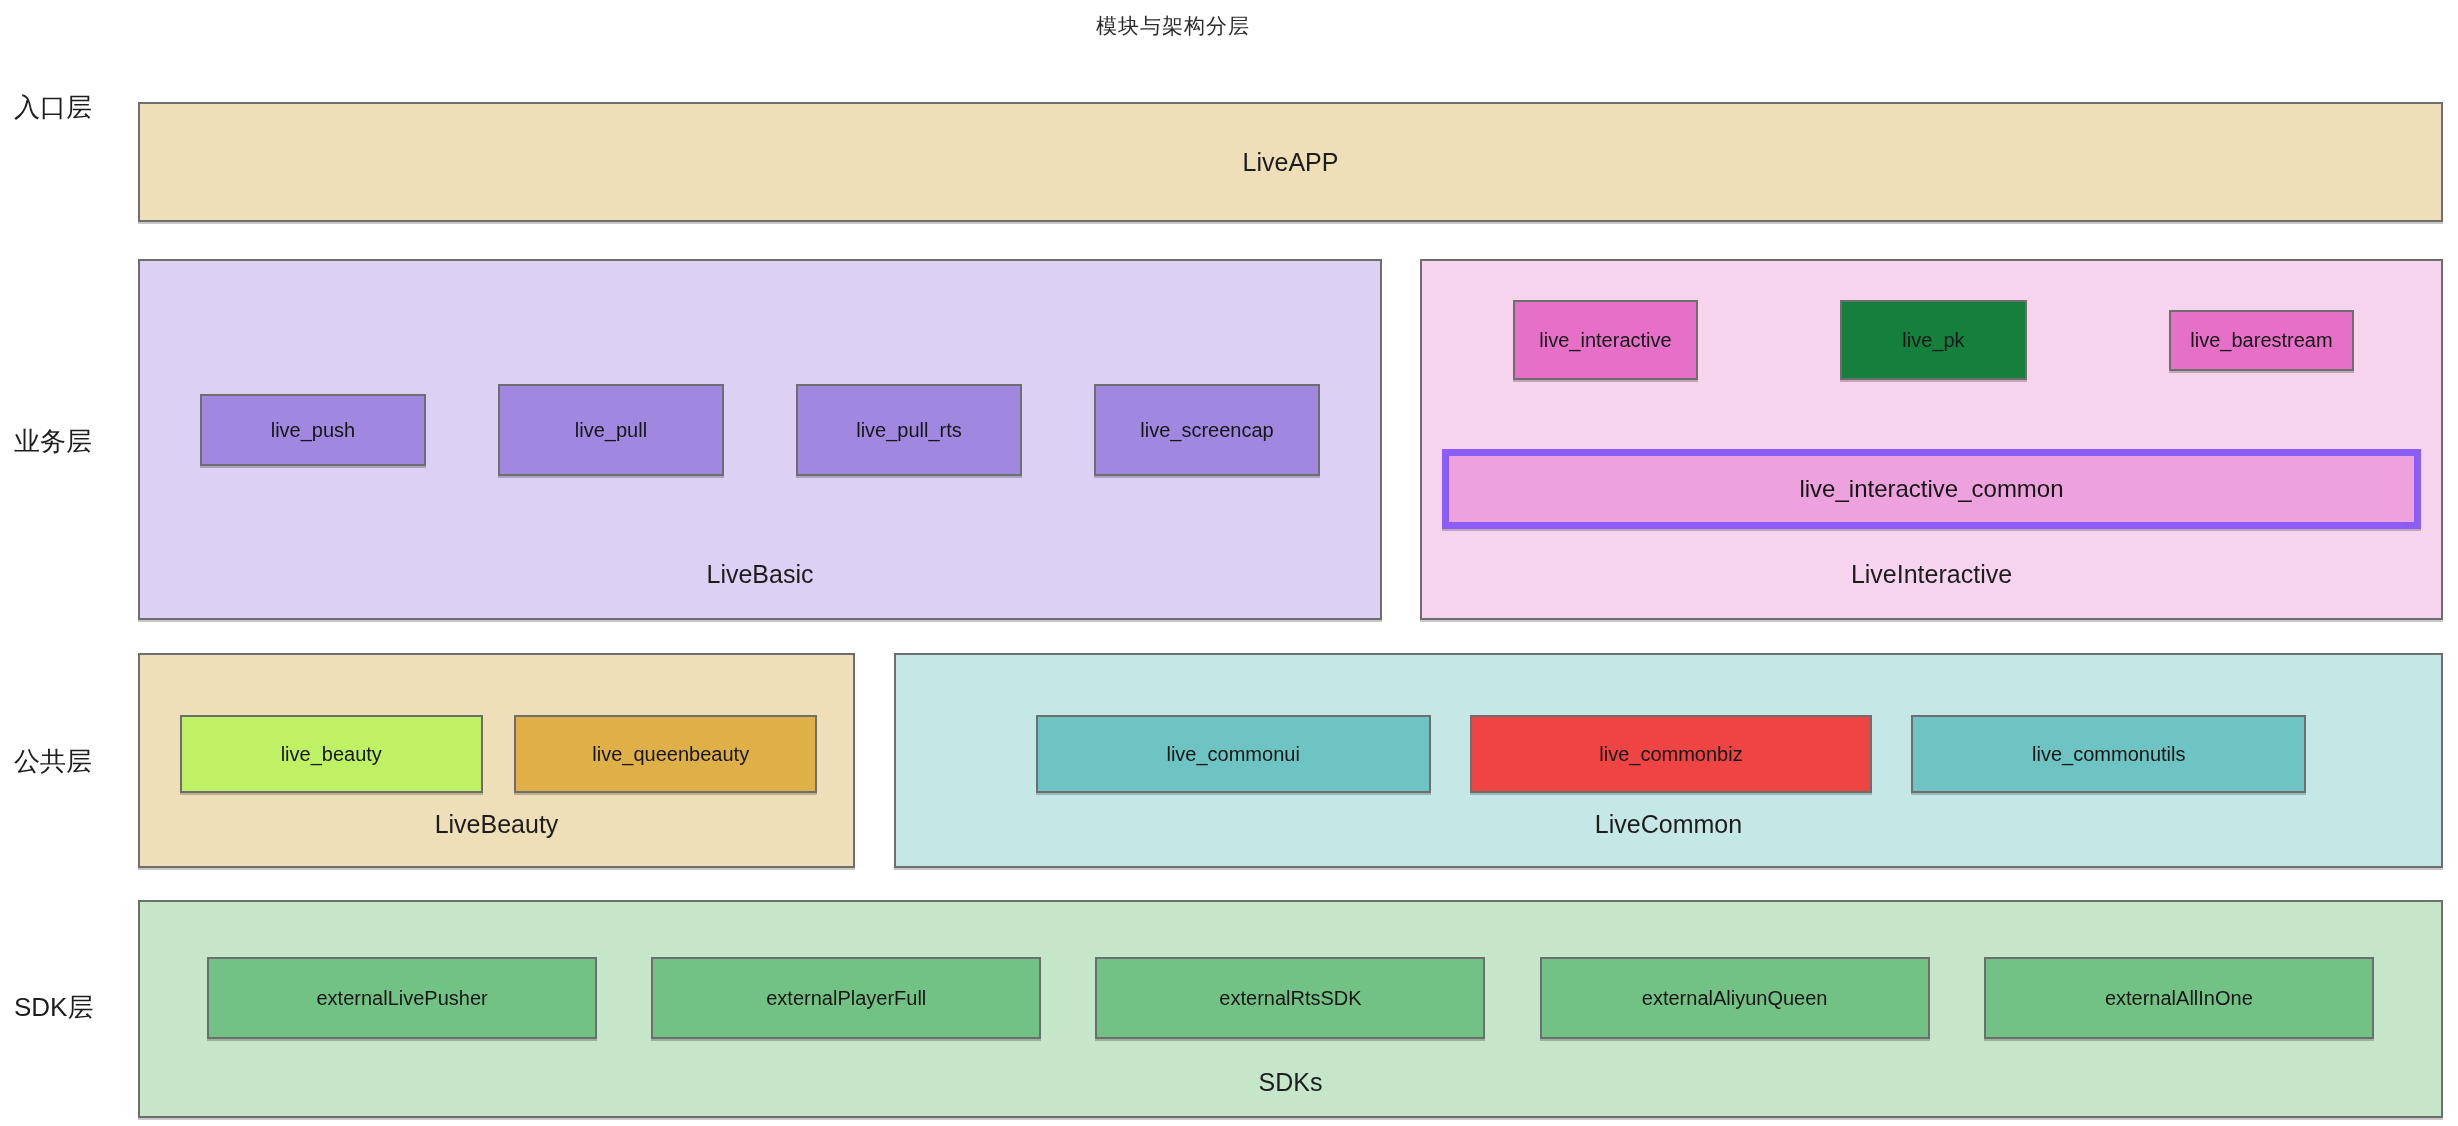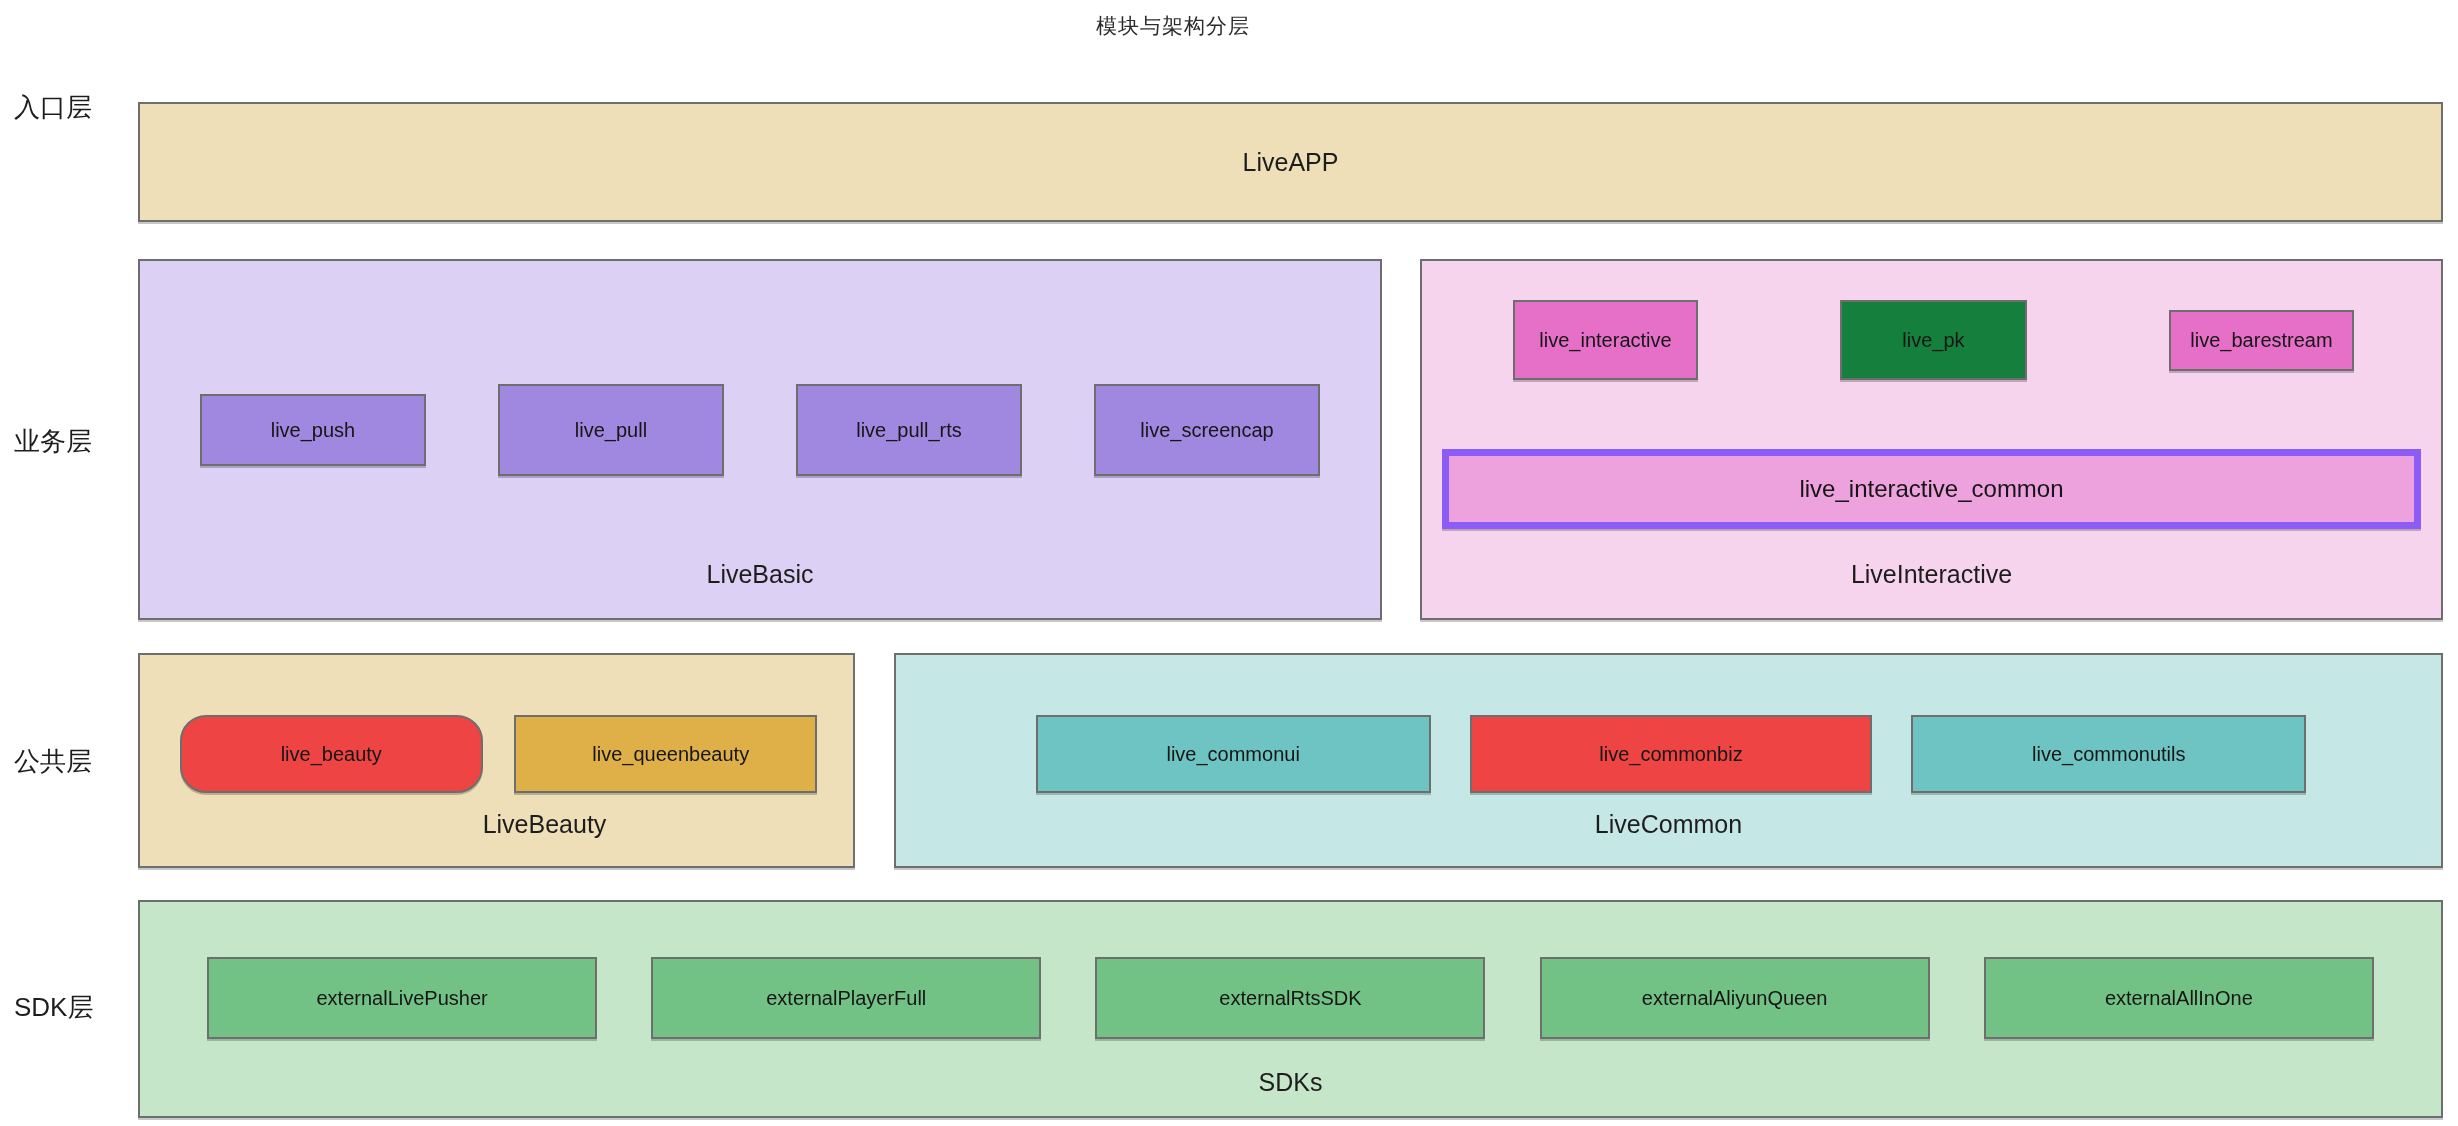--- a/index.html
+++ b/index.html
@@ -116,24 +116,24 @@
       <div class="chip" style="width:185px; height:80px; background:#e66fc8;">live_interactive</div>
       <div class="chip" style="width:187px; height:80px; background:#15803d;">live_pk</div>
       <div class="chip" style="width:185px; height:61px; background:#e66fc8;">live_barestream</div>
     </div>
     <div class="wide-chip" style="left:20px; top:188px; width:979px; height:80px; background:#eea2dd;">live_interactive_common</div>
     <div class="group-caption" style="top:299px;">LiveInteractive</div>
   </div>
 
   <div class="group" style="left:138px; top:653px; width:717px; height:215px; background:#efdfb8;">
     <div class="chip-row" style="left:24px; top:60px; width:669px; height:78px;">
-      <div class="chip" style="width:303px; height:78px; background:#ef4444;border-radius:26px;">live_beauty</div>
+      <div class="chip" style="width:303px; height:78px; background:#bef264;">live_beauty</div>
       <div class="chip" style="width:303px; height:78px; background:#e0b048;padding-left:10px;">live_queenbeauty</div>
     </div>
-    <div class="group-caption" style="top:155px;padding-left:48px;">LiveBeauty</div>
+    <div class="group-caption" style="top:155px;">LiveBeauty</div>
   </div>
 
   <div class="group" style="left:894px; top:653px; width:1549px; height:215px; background:#c5e8e7;">
     <div class="chip-row" style="left:120px; top:60px; width:1310px; height:78px;">
       <div class="chip" style="width:395px; height:78px; background:#6ec3c3;">live_commonui</div>
       <div class="chip" style="width:402px; height:78px; background:#ef4444;">live_commonbiz</div>
       <div class="chip" style="width:395px; height:78px; background:#6ec3c3;">live_commonutils</div>
     </div>
     <div class="group-caption" style="top:155px;">LiveCommon</div>
   </div>

